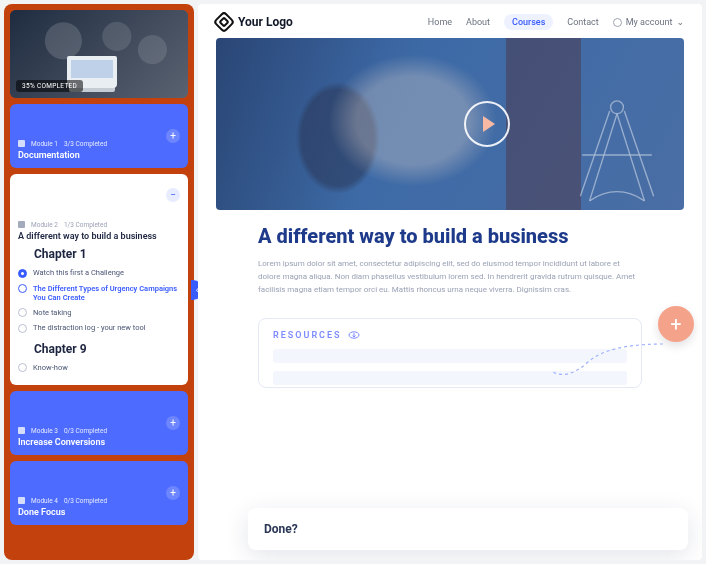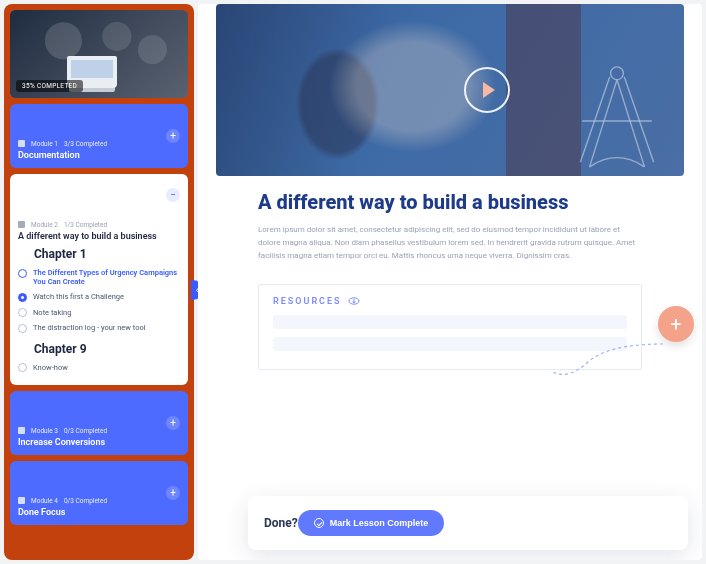--- a/index.html
+++ b/index.html
@@ -186,33 +186,33 @@
     width:36px;height:36px;border-radius:50%;
     background:#f5a28a;color:#fff;display:flex;align-items:center;justify-content:center;
     font-size:20px;box-shadow:0 4px 10px rgba(0,0,0,.12);
   }
   .swirl {
     position:absolute; right:34px; top:338px; width:120px;height:40px;
   }
 
   .resources {
     margin: 22px 60px 0;
-    border:1px solid #e5e9f5;border-radius:2px;
-    padding:10px 14px 18px;
+    border:1px solid #e5e9f5;border-radius:8px;
+    padding:10px 14px 2px;
   }
   .resources-head{
     display:flex;align-items:center;gap:6px;
     font-size:9px;letter-spacing:2px;color:#7c8bff;font-weight:600;
   }
   .res-row{ height:14px;background:#f4f6fd;border-radius:3px;margin-top:8px; }
 
   .done-bar{
     position:absolute;left:50px;right:14px;bottom:10px;
     background:#fff;border-radius:8px;box-shadow:0 6px 24px rgba(30,40,90,.12);
-    padding:14px 16px;display:flex;align-items:center;
+    padding:14px 16px;display:flex;align-items:center;justify-content:space-between;gap:8px;
   }
   .done-bar .q{ font-size:12px;font-weight:700;color:#2a3655; }
   .done-bar button{
     background:#6079ff;border:none;color:#fff;border-radius:20px;
     padding:8px 16px;font-size:9px;font-weight:600;display:flex;align-items:center;gap:6px;cursor:pointer;
   }
   .check{width:10px;height:10px;border:1.5px solid #fff;border-radius:50%;position:relative;}
   .check::after{content:"";position:absolute;left:2px;top:2.5px;width:4px;height:2px;border-left:1.5px solid #fff;border-bottom:1.5px solid #fff;transform:rotate(-45deg);}
 </style>
 </head>
@@ -240,27 +240,27 @@
     <div class="module expanded">
       <div class="meta">
           <span class="book"></span>
         <span>Module 2</span>
         <span>1/3 Completed</span>
       </div>
       <div class="name">A different way to build a business</div>
       <div class="toggle">−</div>
 
       <div class="chapter-label">Chapter 1</div>
+      <div class="lesson done">
+          <span class="bullet"></span>
+          <span>Watch this first a Challenge</span>
+        </div>
       <div class="lesson active">
           <span class="bullet"></span>
           <span>The Different Types of Urgency Campaigns You Can Create</span>
-        </div>
-      <div class="lesson done">
-          <span class="bullet"></span>
-          <span>Watch this first a Challenge</span>
         </div>
       <div class="lesson">
           <span class="bullet"></span>
           <span>Note taking</span>
         </div>
       <div class="lesson">
           <span class="bullet"></span>
           <span>The distraction log - your new tool</span>
         </div>
 
@@ -288,20 +288,37 @@
         <span>0/3 Completed</span>
       </div>
       <div class="name">Done Focus</div>
       <div class="toggle">+</div>
     </div>
   </aside>
 
   <div class="sidebar-handle">‹</div>
 
   <main class="main">
+    <div class="topbar">
+      <div class="logo">
+        <span class="logo-mark"></span>
+        <span>Your Logo</span>
+      </div>
+      <nav class="nav">
+        <span>Home</span>
+        <span>About</span>
+        <span class="pill">Courses</span>
+        <span>Contact</span>
+        <span class="account">
+          <span class="user"></span>
+          <span>My account</span>
+          <span>⌄</span>
+        </span>
+      </nav>
+    </div>
 
     <div class="hero-video">
       <div class="overlay"></div>
       <div class="play-btn"></div>
       <svg class="compass" viewBox="0 0 120 140">
         <g stroke="rgba(255,255,255,.8)" stroke-width="1.5" fill="none">
           <circle cx="60" cy="18" r="7"></circle>
           <path d="M60 25 L30 120 M60 25 L90 120 M52 22 L20 115 M68 22 L100 115"></path>
           <path d="M30 120 Q60 100 90 120"></path>
           <path d="M22 70 L98 70"></path>
@@ -328,19 +345,15 @@
               <path d="M6 4v4M4.5 6.5L6 8l1.5-1.5"></path>
             </g>
           </svg>
       </div>
       <div class="res-row"></div>
       <div class="res-row"></div>
     </section>
 
     <div class="done-bar">
       <span class="q">Done?</span>
-      <button>
-        <span class="check"></span>
-        <span>Mark Lesson Complete</span>
-      </button>
     </div>
   </main>
 </div>
 
 </body></html>

